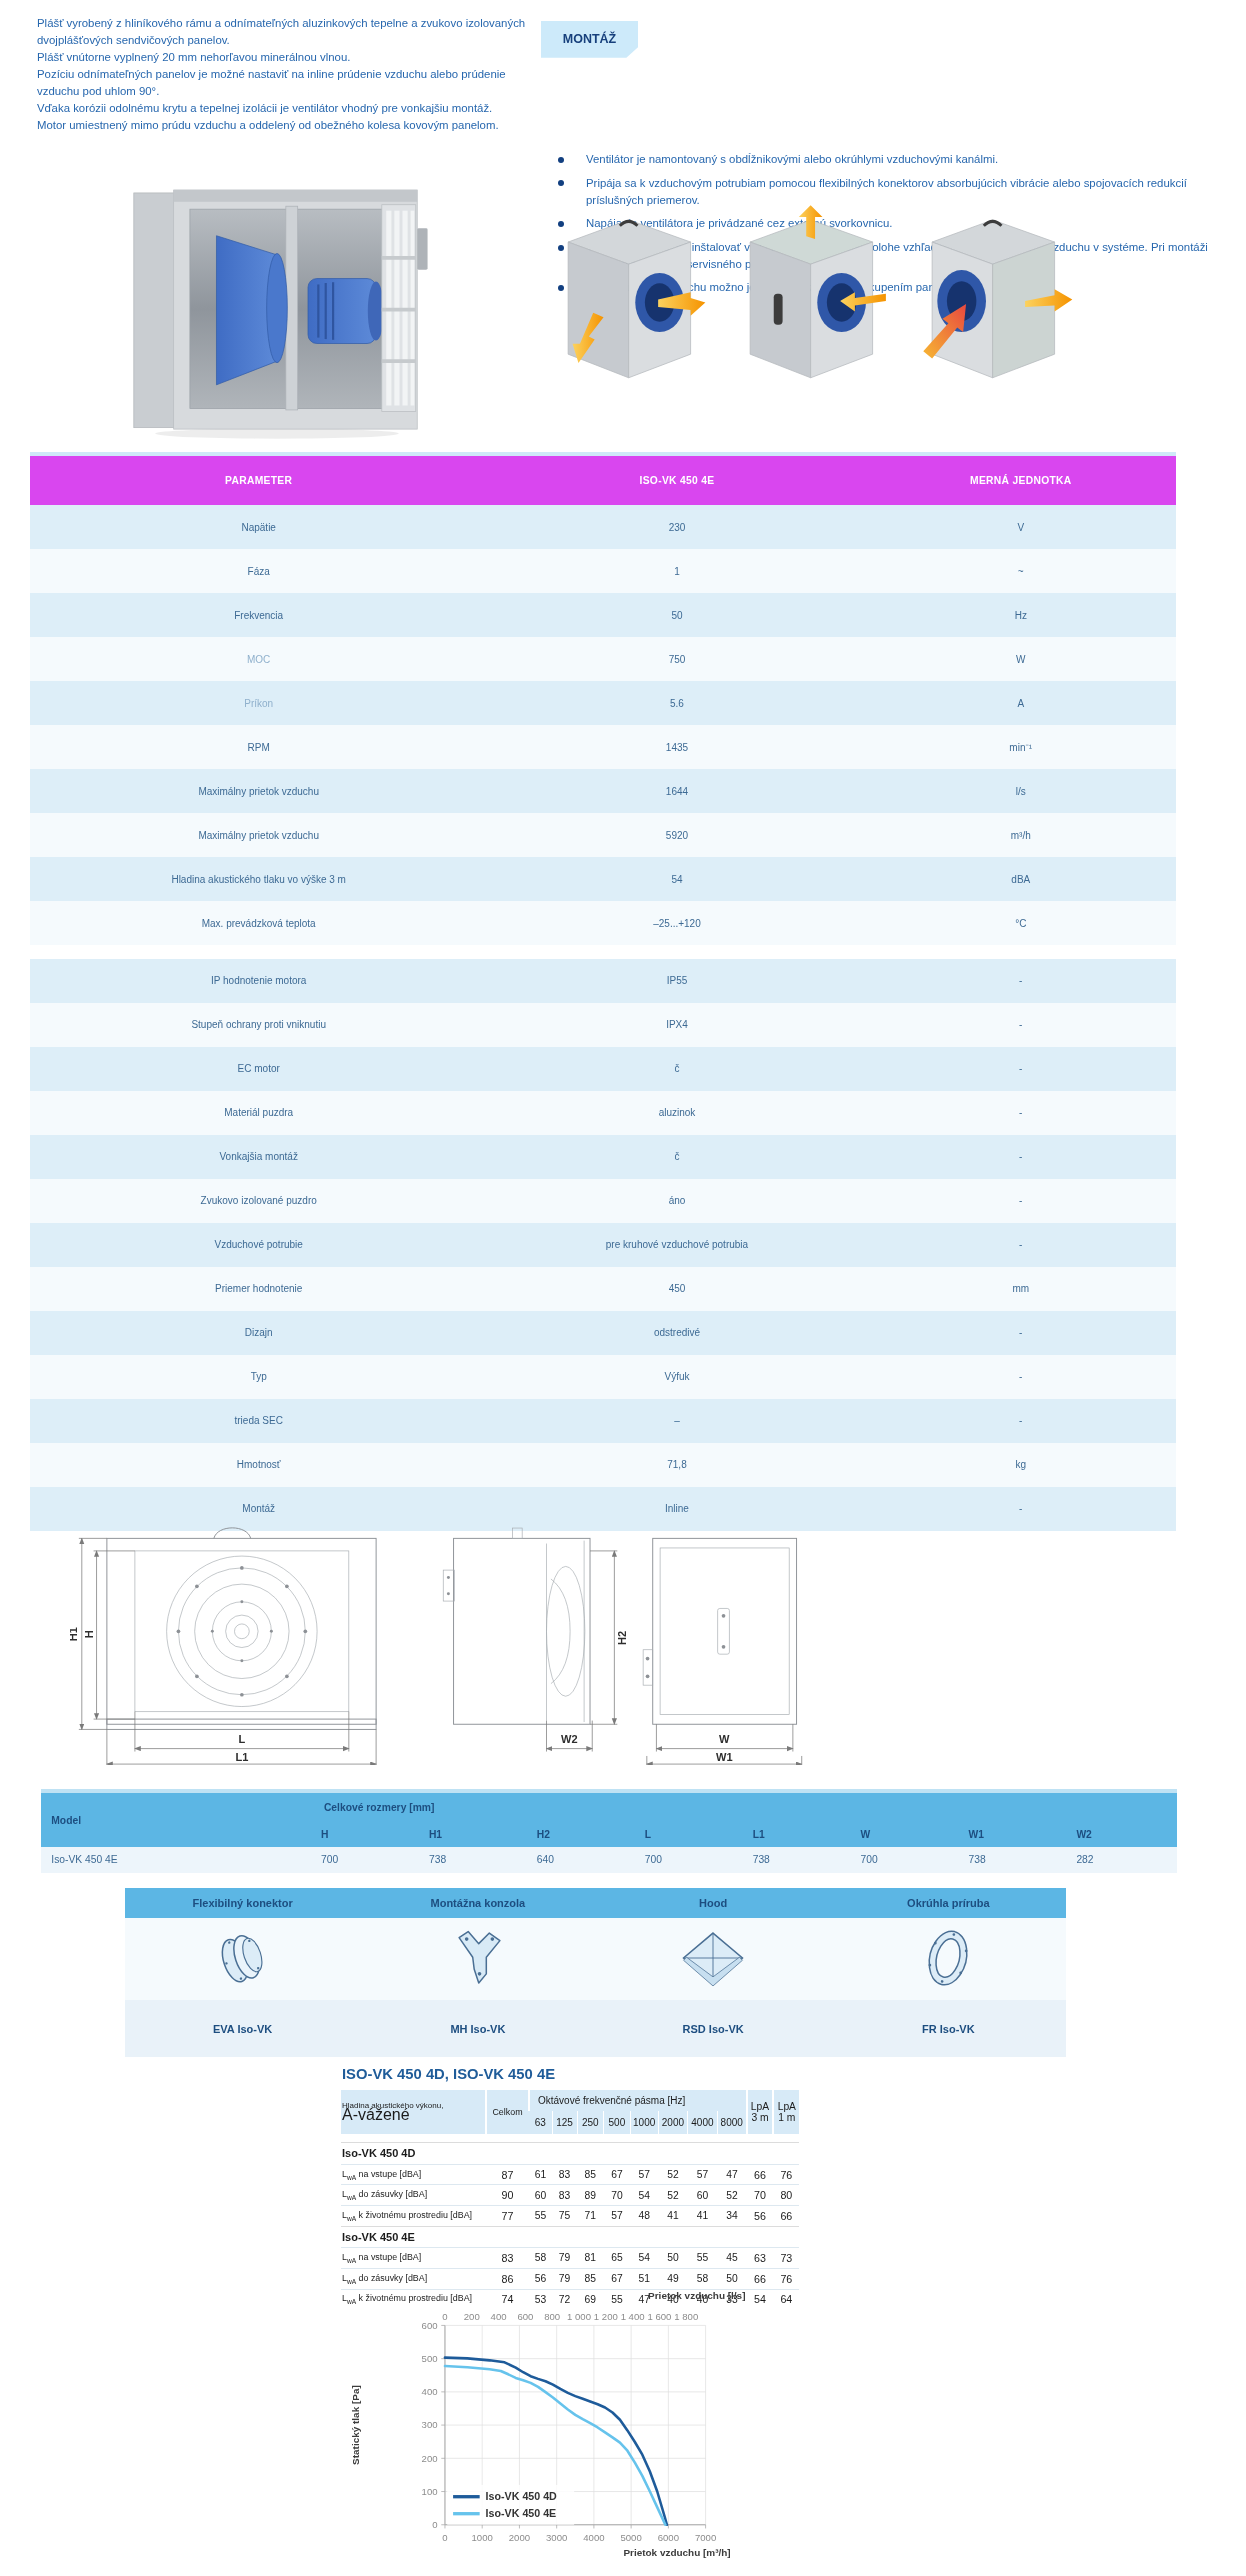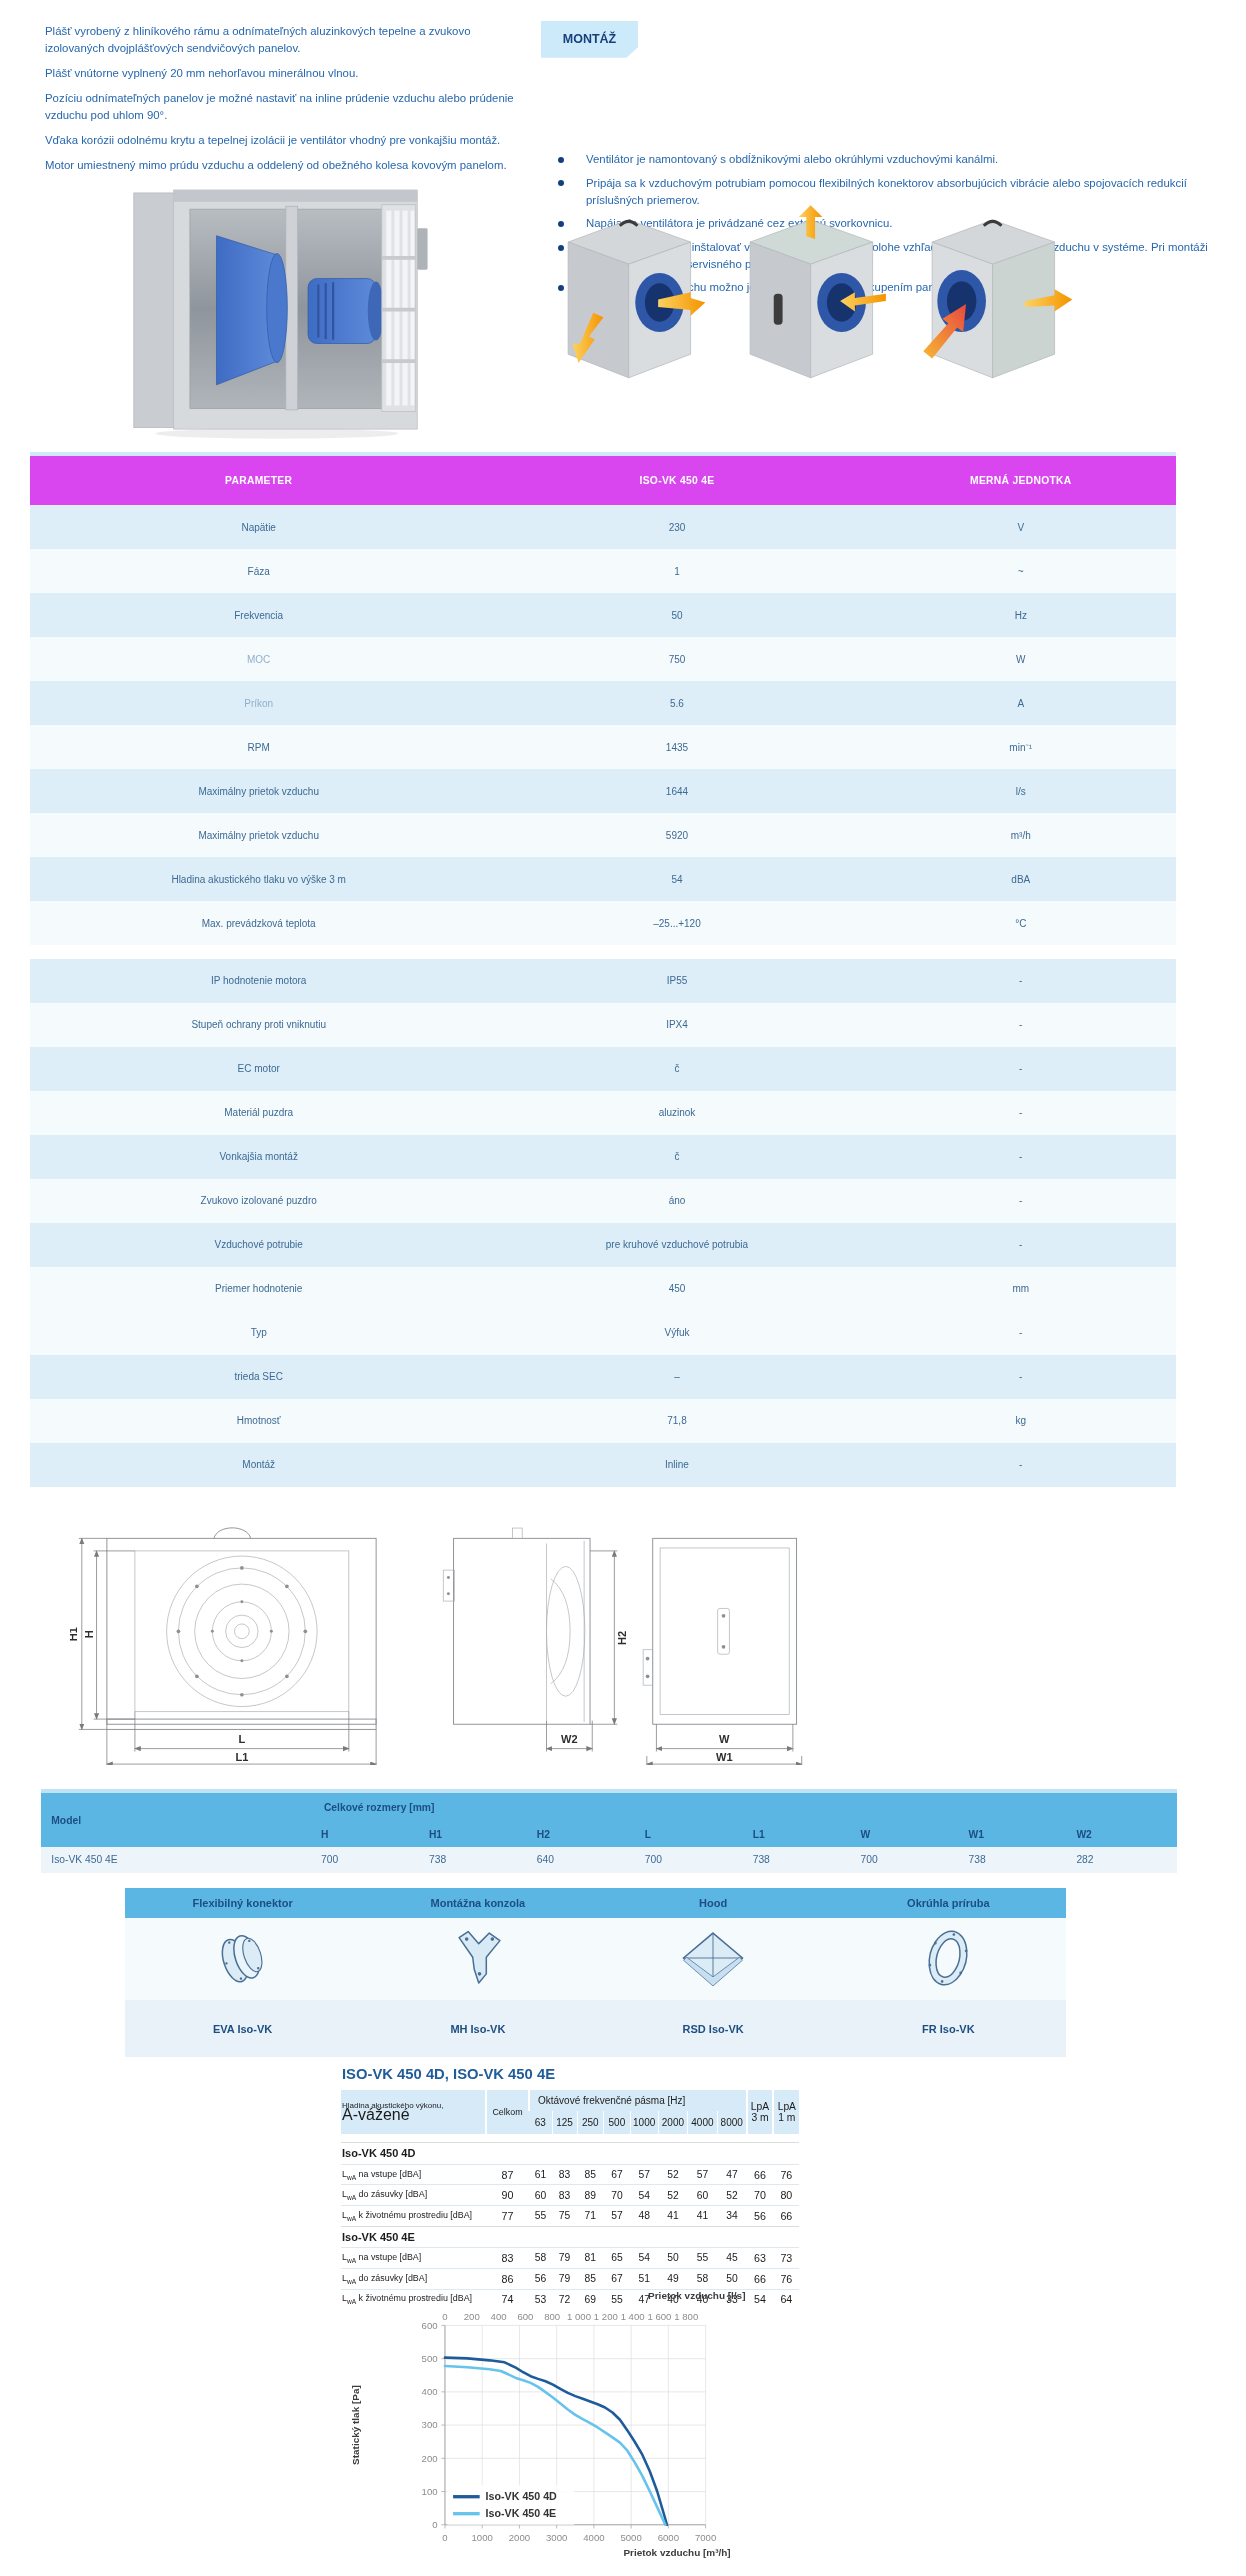--- a/index.html
+++ b/index.html
@@ -2,21 +2,21 @@
 <html style="font-size:11.8px"><head>
 <meta charset="utf-8">
 <style>
   html,body{margin:0;padding:0}
   body{width:1247px;height:2576px;position:relative;background:#fff;
        font-family:"Liberation Sans",sans-serif;overflow:hidden;color:#3d6a94}
   .abs{position:absolute}
 
   
   #intro{left:37px;top:14.8px;width:491px;font-size:11.4px;line-height:17px;color:#2767ae}
-  #intro p{margin:8px}
+  #intro p{margin:0}
   #montaz-badge{left:541px;top:20.7px;width:97px;height:37px;background:#cdeafa;color:#17407c;
     font-size:12.5px;font-weight:bold;display:flex;align-items:center;justify-content:center;
     clip-path:polygon(0 0,100% 0,100% 72%,88% 100%,0 100%)}
   #montaz-list{left:555px;top:151px;width:668px;list-style:none;margin:0;padding:0;
     font-size:11.4px;line-height:17px;color:#2767ae}
   #montaz-list li{position:relative;padding-left:31px;margin-bottom:6.6px}
   #montaz-list li::before{content:"";position:absolute;left:3px;top:5.9px;width:5.9px;height:5.9px;
     border-radius:50%;background:#123f80}
 
   
@@ -281,20 +281,25 @@
       </tr>
       <tr class="row-light">
         <td>Vzduchové potrubie</td>
         <td>pre kruhové vzduchové potrubia</td>
         <td>-</td>
       </tr>
       <tr class="row-white">
         <td>Priemer hodnotenie</td>
         <td>450</td>
         <td>mm</td>
+      </tr>
+      <tr class="row-light">
+        <td>Dizajn</td>
+        <td>odstredivé</td>
+        <td>-</td>
       </tr>
       <tr class="row-white">
         <td>Typ</td>
         <td>Výfuk</td>
         <td>-</td>
       </tr>
       <tr class="row-light">
         <td>trieda SEC</td>
         <td>–</td>
         <td>-</td>

